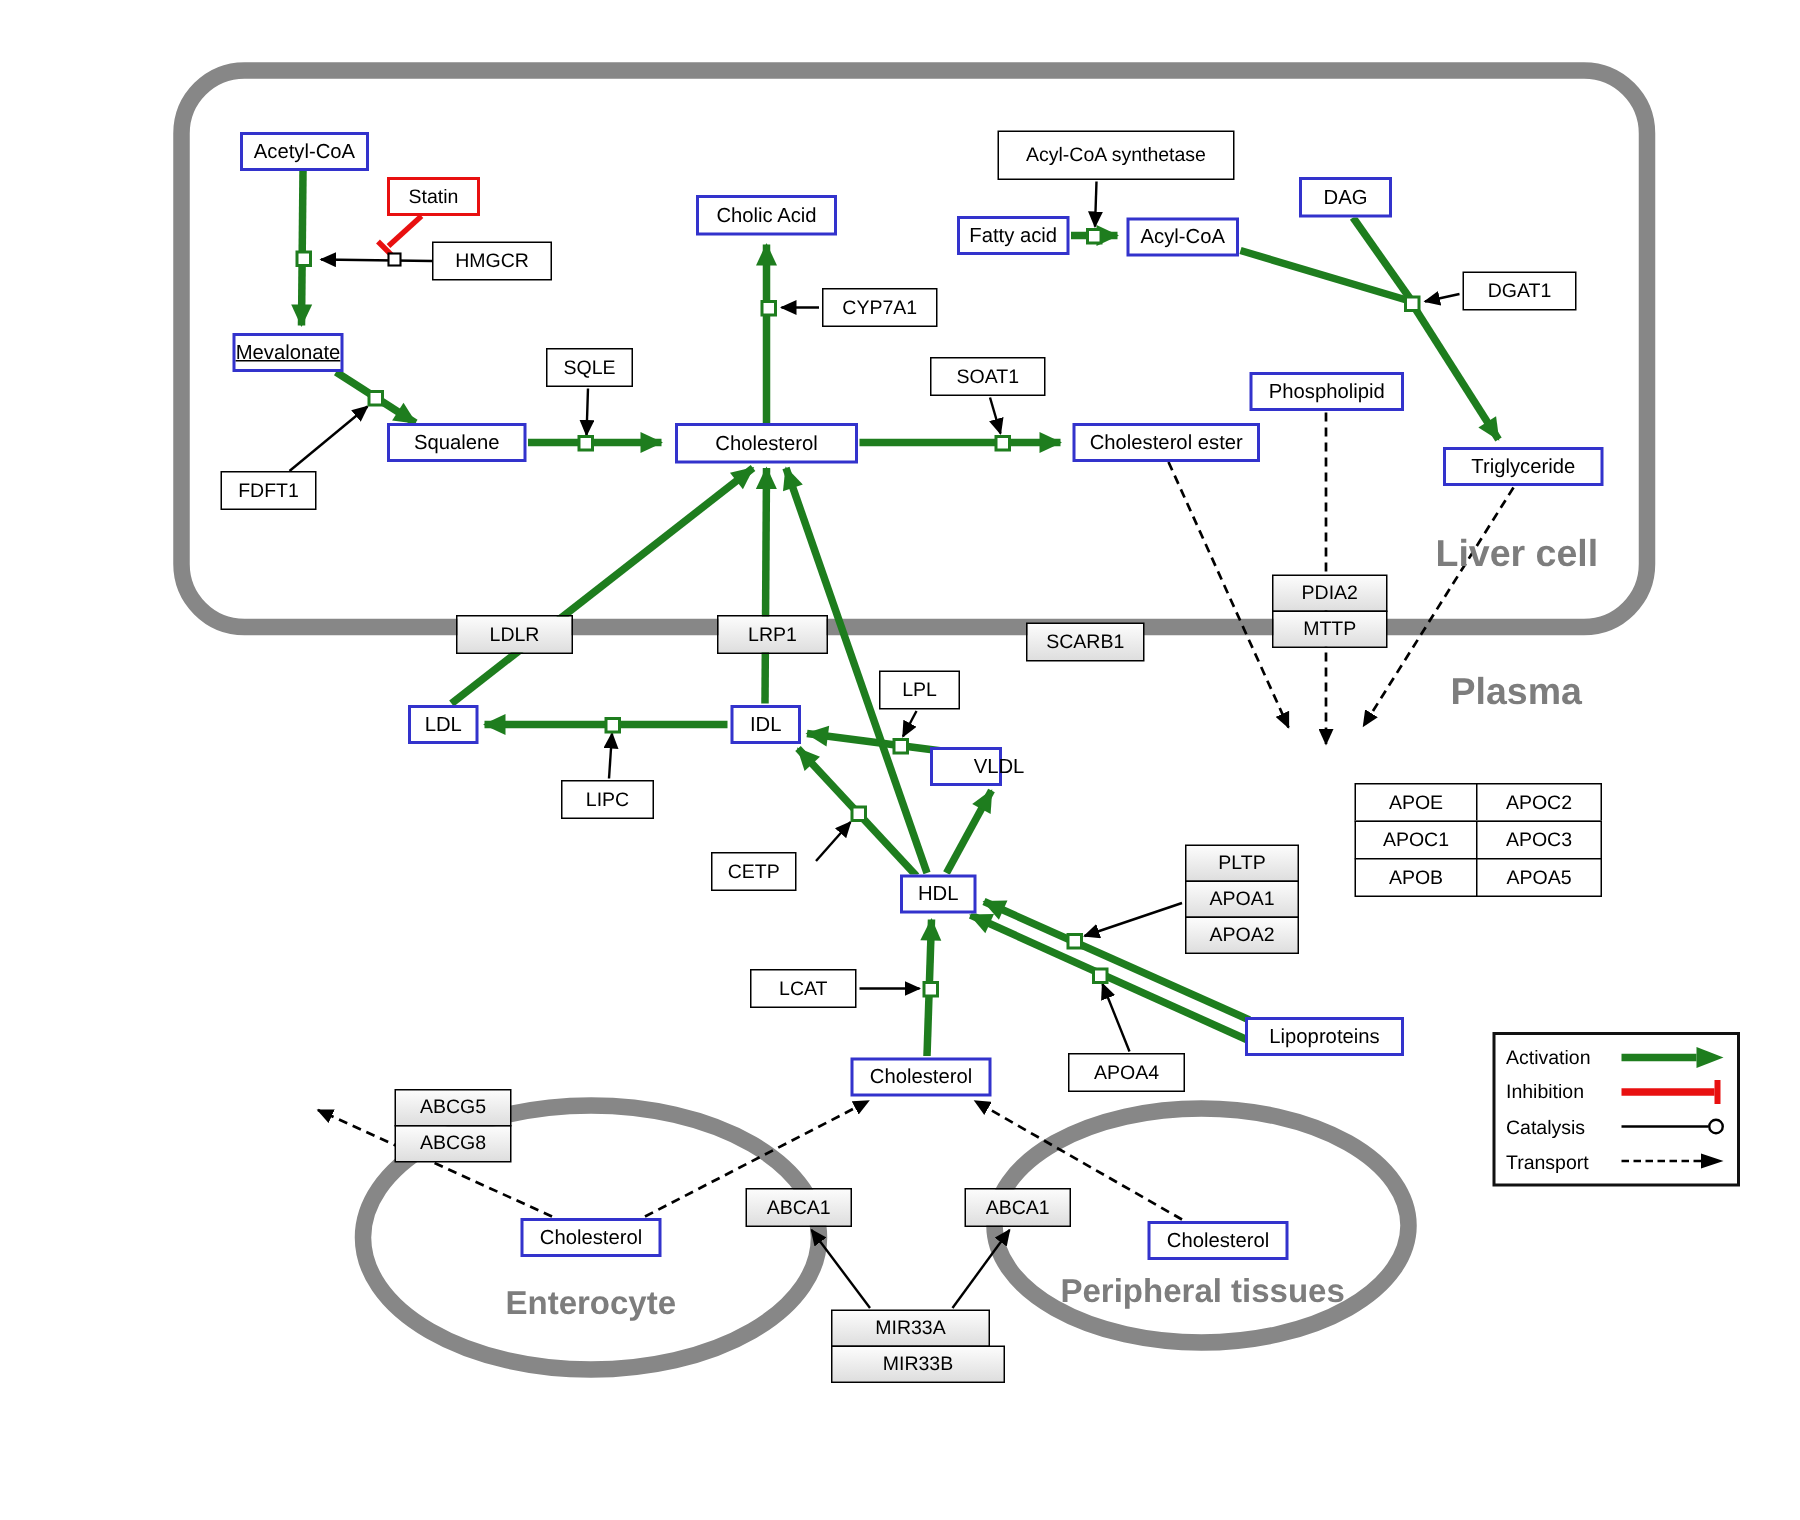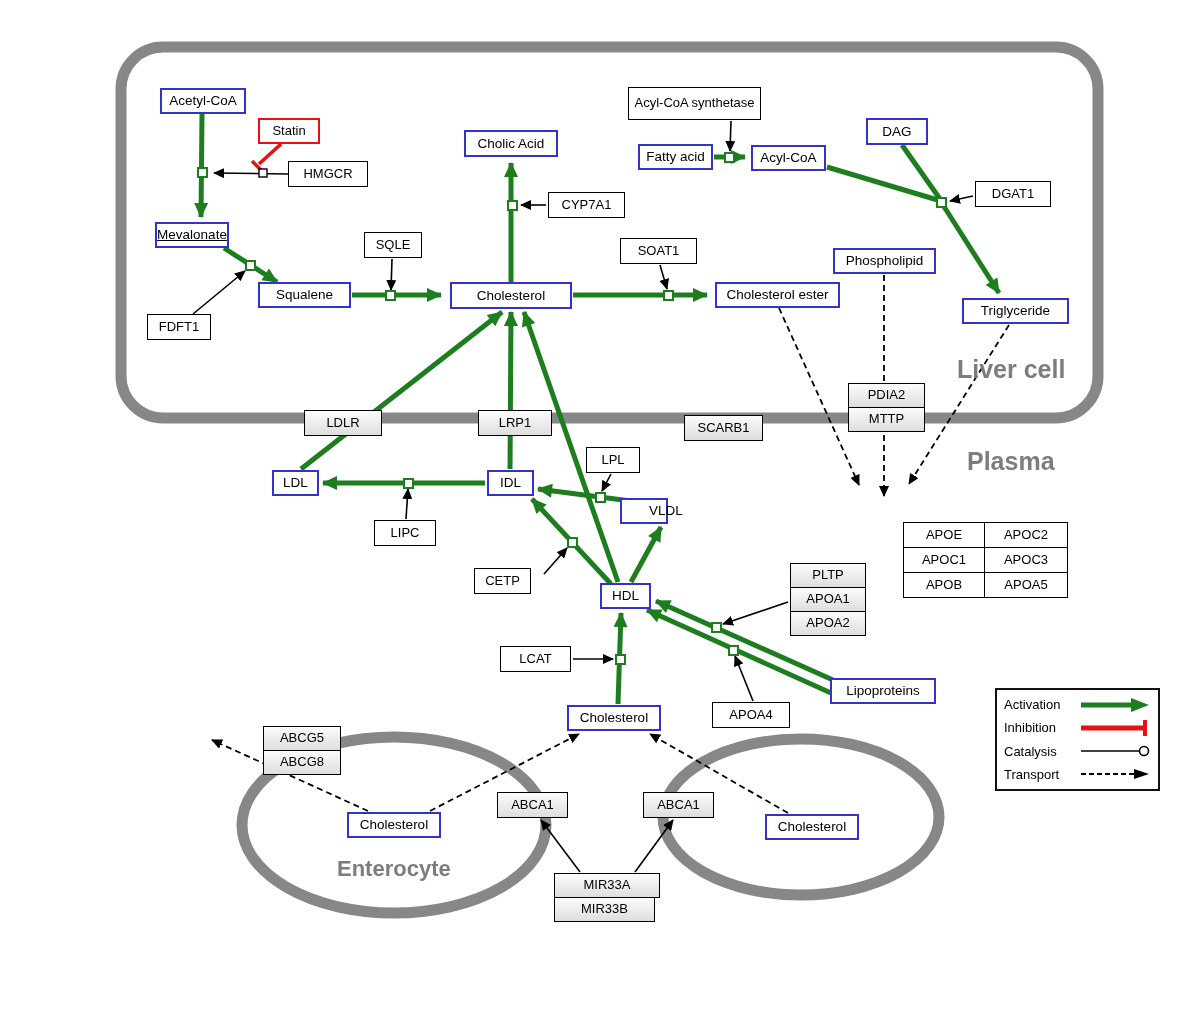--- a/index.html
+++ b/index.html
@@ -107,34 +107,35 @@
       <rect x="616" y="655" width="9" height="9"></rect>
       <rect x="712" y="623" width="9" height="9"></rect>
       <rect x="729" y="646" width="9" height="9"></rect>
     </g>
     <rect x="259" y="169" width="8" height="8" fill="#fff" stroke="#000" stroke-width="1.4"></rect>
   </svg>
 
   <div class="complabel" style="left:957px;top:355px;font-size:25px;">Liver cell</div>
   <div class="complabel" style="left:967px;top:447px;font-size:25px;">Plasma</div>
   <div class="complabel" style="left:337px;top:856px;font-size:22px;">Enterocyte</div>
+  <div class="complabel" style="left:707px;top:848px;font-size:22px;">Peripheral tissues</div>
 
   <div class="nbox blue" style="left:160px;top:88px;width:86px;height:26px;">Acetyl-CoA</div>
   <div class="nbox red" style="left:258px;top:118px;width:62px;height:26px;">Statin</div>
   <div class="nbox" style="left:288px;top:161px;width:80px;height:26px;">HMGCR</div>
   <div class="nbox blue" style="left:155px;top:222px;width:74px;height:26px;text-decoration:underline;">Mevalonate</div>
   <div class="nbox" style="left:147px;top:314px;width:64px;height:26px;">FDFT1</div>
   <div class="nbox blue" style="left:258px;top:282px;width:93px;height:26px;">Squalene</div>
   <div class="nbox" style="left:364px;top:232px;width:58px;height:26px;">SQLE</div>
   <div class="nbox blue" style="left:464px;top:130px;width:94px;height:27px;">Cholic Acid</div>
   <div class="nbox" style="left:548px;top:192px;width:77px;height:26px;">CYP7A1</div>
   <div class="nbox blue" style="left:450px;top:282px;width:122px;height:27px;">Cholesterol</div>
   <div class="nbox" style="left:620px;top:238px;width:77px;height:26px;">SOAT1</div>
   <div class="nbox blue" style="left:715px;top:282px;width:125px;height:26px;">Cholesterol ester</div>
-  <div class="nbox" style="left:628px;top:87px;width:133px;height:33px;">Acyl-CoA synthetase</div>
+  <div class="nbox" style="left:665px;top:87px;width:158px;height:33px;">Acyl-CoA synthetase</div>
   <div class="nbox blue" style="left:638px;top:144px;width:75px;height:26px;">Fatty acid</div>
   <div class="nbox blue" style="left:751px;top:145px;width:75px;height:26px;">Acyl-CoA</div>
   <div class="nbox blue" style="left:866px;top:118px;width:62px;height:27px;text-align:right;">DAG</div>
   <div class="nbox" style="left:975px;top:181px;width:76px;height:26px;">DGAT1</div>
   <div class="nbox blue" style="left:833px;top:248px;width:103px;height:26px;">Phospholipid</div>
   <div class="nbox blue" style="left:962px;top:298px;width:107px;height:26px;">Triglyceride</div>
 
   <div class="nbox gray" style="left:304px;top:410px;width:78px;height:26px;">LDLR</div>
   <div class="nbox gray" style="left:478px;top:410px;width:74px;height:26px;">LRP1</div>
   <div class="nbox gray" style="left:684px;top:415px;width:79px;height:26px;">SCARB1</div>
@@ -163,21 +164,21 @@
   <div class="nbox" style="left:903px;top:572px;width:82px;height:26px;">APOB</div>
   <div class="nbox" style="left:984px;top:572px;width:84px;height:26px;">APOA5</div>
 
   <div class="nbox gray" style="left:263px;top:726px;width:78px;height:25px;">ABCG5</div>
   <div class="nbox gray" style="left:263px;top:750px;width:78px;height:25px;">ABCG8</div>
   <div class="nbox blue" style="left:347px;top:812px;width:94px;height:26px;">Cholesterol</div>
   <div class="nbox gray" style="left:497px;top:792px;width:71px;height:26px;">ABCA1</div>
   <div class="nbox gray" style="left:643px;top:792px;width:71px;height:26px;">ABCA1</div>
   <div class="nbox blue" style="left:765px;top:814px;width:94px;height:26px;">Cholesterol</div>
   <div class="nbox gray" style="left:554px;top:873px;width:106px;height:25px;">MIR33A</div>
-  <div class="nbox gray" style="left:554px;top:897px;width:101px;height:25px;">MIR33B</div>
+  <div class="nbox gray" style="left:554px;top:897px;width:116px;height:25px;">MIR33B</div>
 
   <div id="legend">
     <div class="lrow">
       <span>Activation</span>
       <svg width="72" height="18">
         <line x1="2" y1="9" x2="52" y2="9" stroke="#1e7d1e" stroke-width="5"></line>
         <path d="M52,2 L70,9 L52,16 Z" fill="#1e7d1e"></path>
       </svg>
     </div>
     <div class="lrow">

